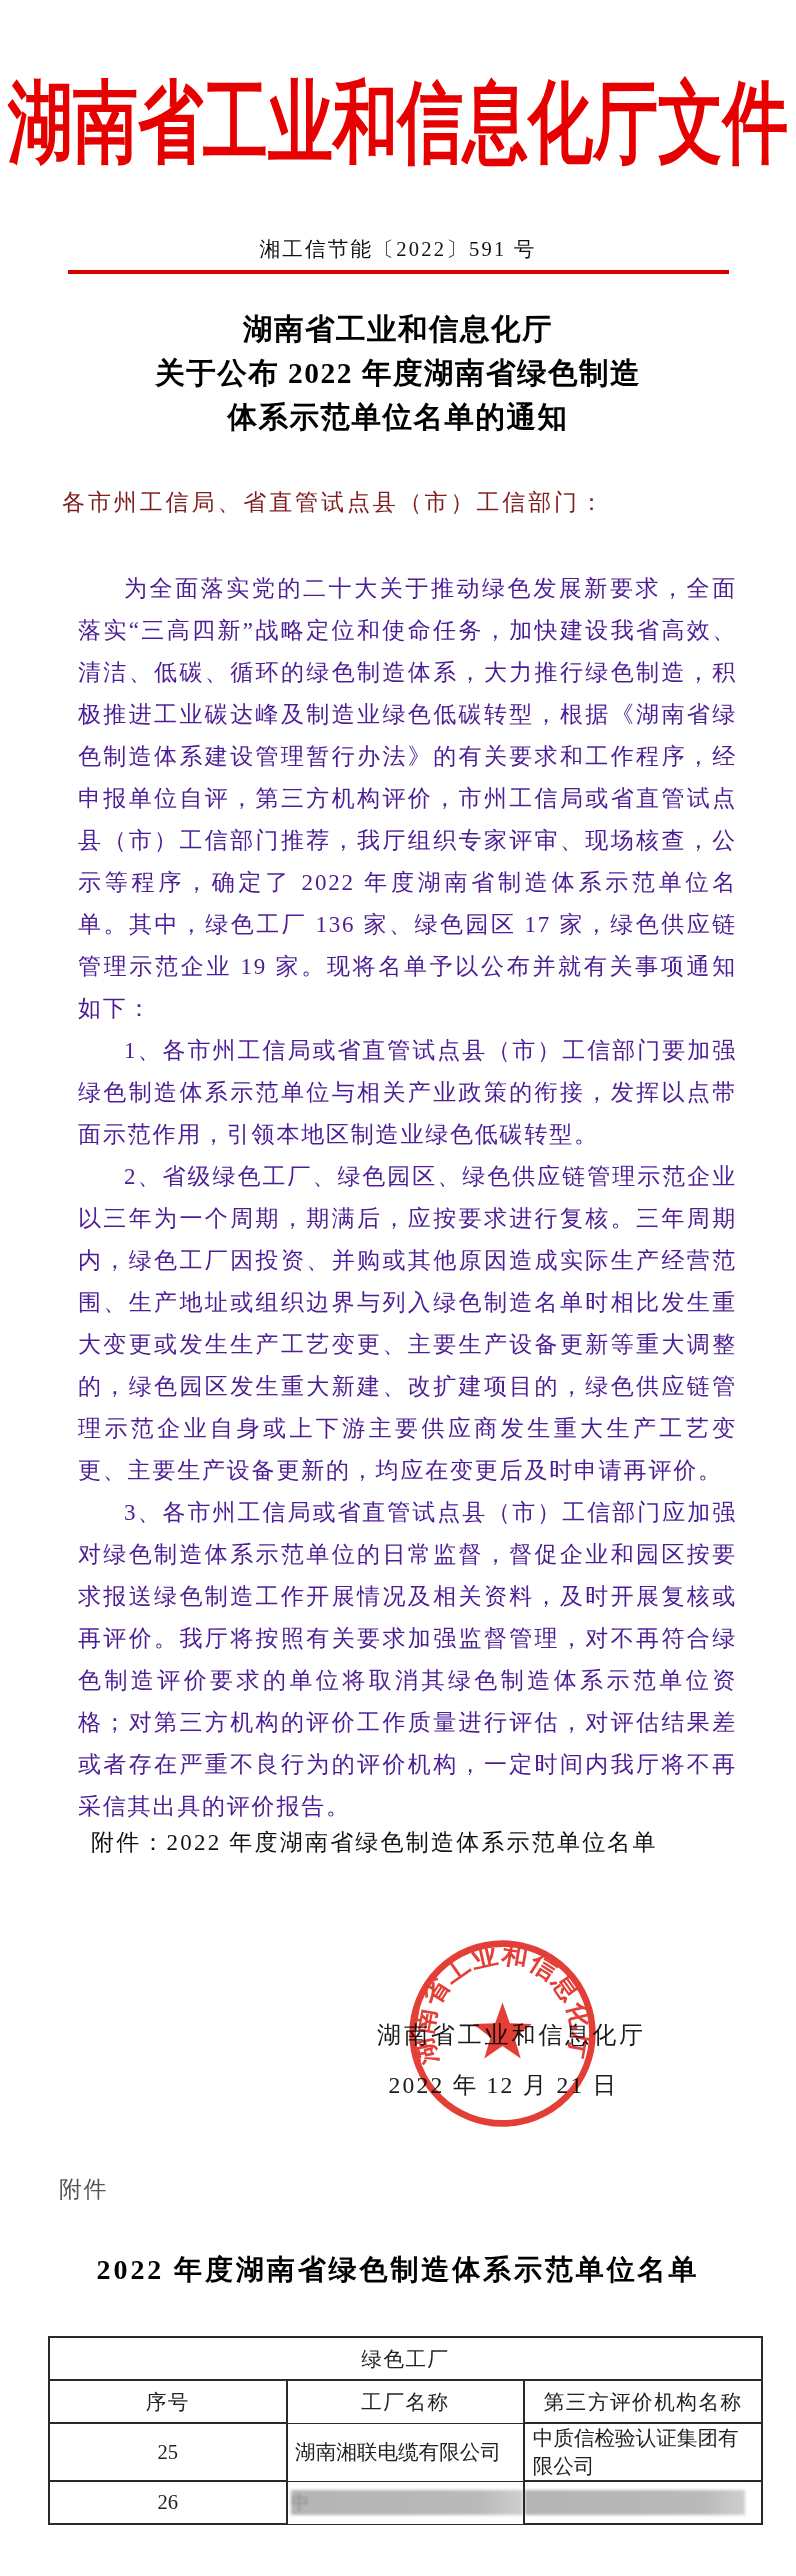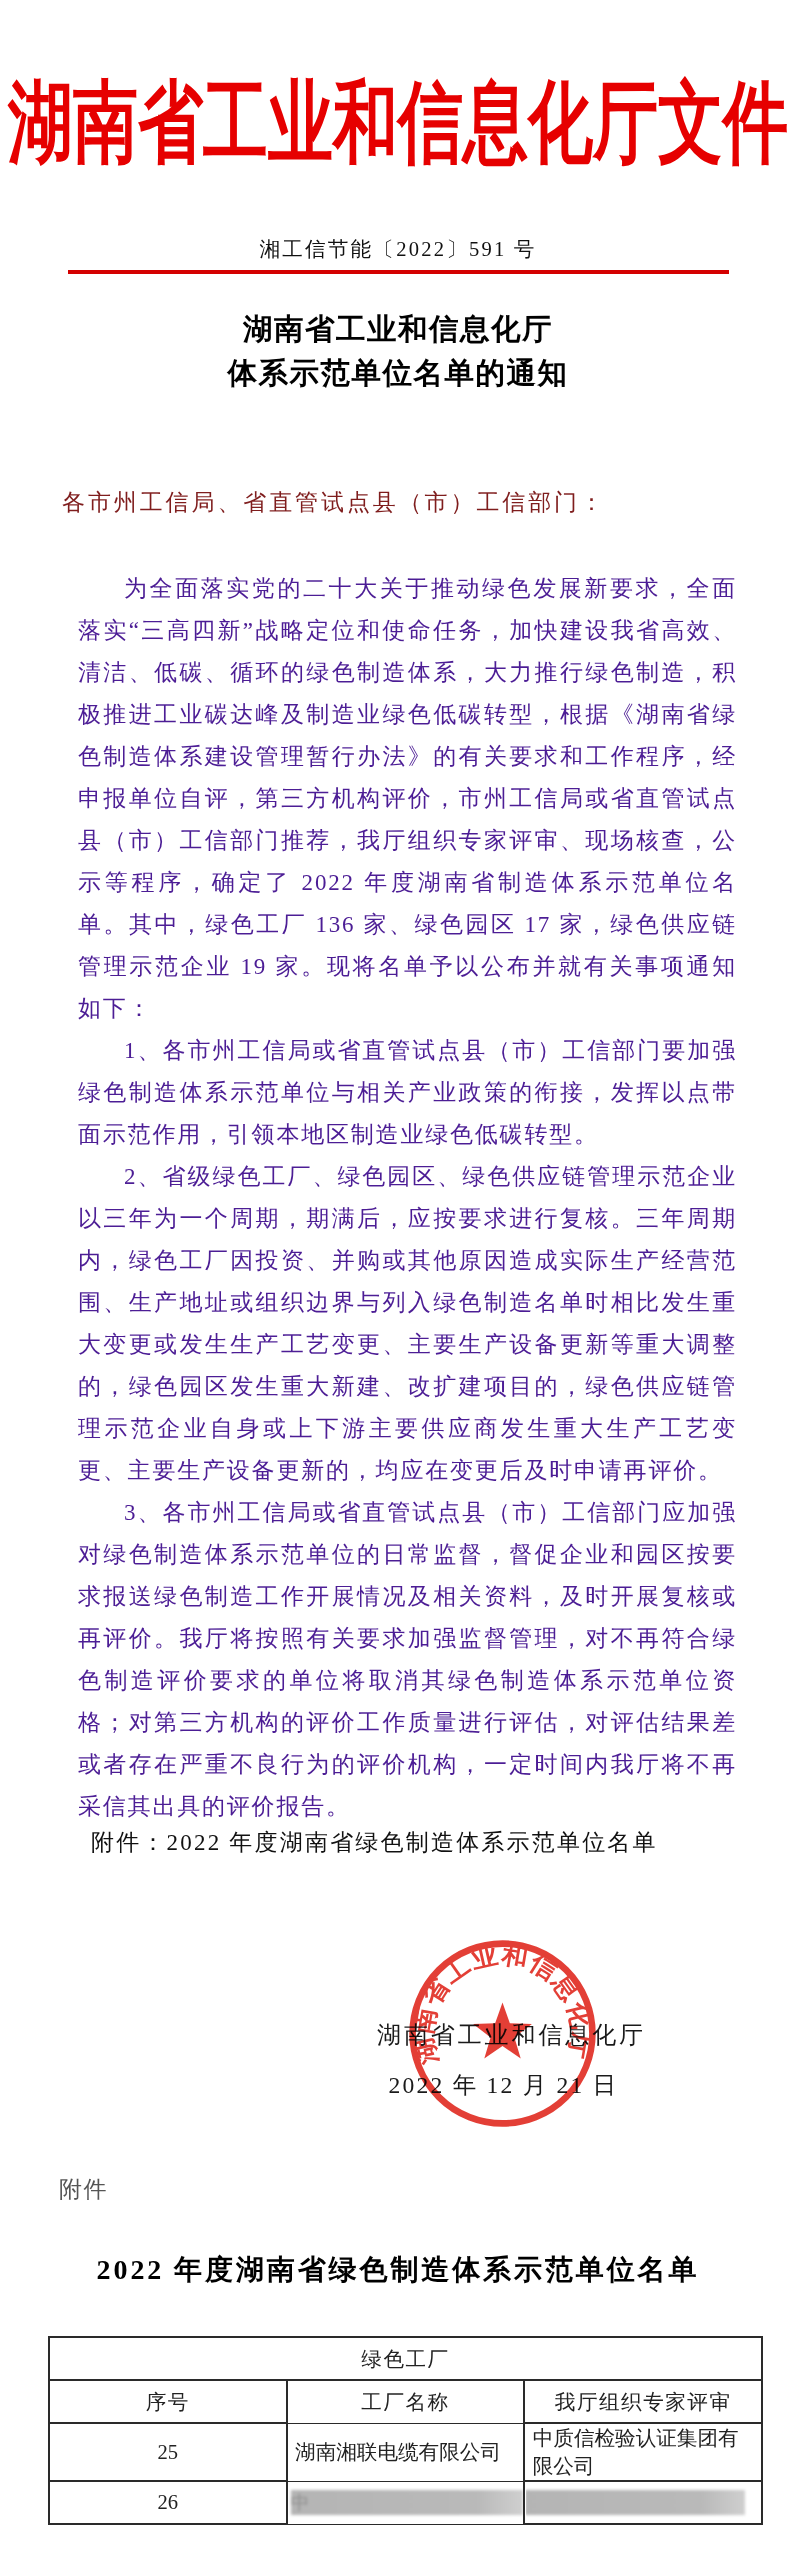--- a/index.html
+++ b/index.html
@@ -87,21 +87,21 @@
     position:absolute;left:48px;top:2336px;width:715px;
     border-collapse:collapse;
     table-layout:fixed;
     font-size:20.6px;color:#222;
   }
   .factory-table td{
     border:1.5px solid #2a2a2a;
     padding:0 7.4px;
     overflow:hidden;
   }
-  .factory-table .outer{border-width:2.2px;border-radius:9px;}
+  .factory-table .outer{border-width:2.2px;}
   .factory-table tr{height:43px;}
   .group-head{text-align:center;letter-spacing:1.5px;font-family:"Liberation Sans","DejaVu Sans",sans-serif;}
   .col-no{width:55px;text-align:center;padding:0 1.5px;}
   .col-factory{width:336px;}
   .col-eval{width:319px;}
   .th-center{text-align:center;letter-spacing:1.5px;}
   .cell-rel{position:relative;}
   .blur-strip{
     position:absolute;top:50%;margin-top:-12.5px;height:25px;
     background:linear-gradient(90deg,#b4b4b4 0%,#b9b9b9 80%,#cfcfcf 100%);
@@ -116,20 +116,21 @@
 <body>
 
 <div class="page">
 
   <div class="banner">湖南省工业和信息化厅文件</div>
   <div class="doc-number">湘工信节能〔2022〕591 号</div>
   <div class="red-rule"></div>
 
   <div class="doc-title">
     <div>湖南省工业和信息化厅</div>
+    <div>关于公布 2022 年度湖南省绿色制造</div>
     <div>体系示范单位名单的通知</div>
   </div>
 
   <div class="salutation">各市州工信局、省直管试点县（市）工信部门：</div>
 
   <div class="body-text">
     <p>为全面落实党的二十大关于推动绿色发展新要求，全面落实“三高四新”战略定位和使命任务，加快建设我省高效、清洁、低碳、循环的绿色制造体系，大力推行绿色制造，积极推进工业碳达峰及制造业绿色低碳转型，根据《湖南省绿色制造体系建设管理暂行办法》的有关要求和工作程序，经申报单位自评，第三方机构评价，市州工信局或省直管试点县（市）工信部门推荐，我厅组织专家评审、现场核查，公示等程序，确定了 2022 年度湖南省制造体系示范单位名单。其中，绿色工厂 136 家、绿色园区 17 家，绿色供应链管理示范企业 19 家。现将名单予以公布并就有关事项通知如下：</p>
     <p>1、各市州工信局或省直管试点县（市）工信部门要加强绿色制造体系示范单位与相关产业政策的衔接，发挥以点带面示范作用，引领本地区制造业绿色低碳转型。</p>
     <p>2、省级绿色工厂、绿色园区、绿色供应链管理示范企业以三年为一个周期，期满后，应按要求进行复核。三年周期内，绿色工厂因投资、并购或其他原因造成实际生产经营范围、生产地址或组织边界与列入绿色制造名单时相比发生重大变更或发生生产工艺变更、主要生产设备更新等重大调整的，绿色园区发生重大新建、改扩建项目的，绿色供应链管理示范企业自身或上下游主要供应商发生重大生产工艺变更、主要生产设备更新的，均应在变更后及时申请再评价。</p>
     <p>3、各市州工信局或省直管试点县（市）工信部门应加强对绿色制造体系示范单位的日常监督，督促企业和园区按要求报送绿色制造工作开展情况及相关资料，及时开展复核或再评价。我厅将按照有关要求加强监督管理，对不再符合绿色制造评价要求的单位将取消其绿色制造体系示范单位资格；对第三方机构的评价工作质量进行评估，对评估结果差或者存在严重不良行为的评价机构，一定时间内我厅将不再采信其出具的评价报告。</p>
@@ -153,21 +154,21 @@
   <div class="attach-title">2022 年度湖南省绿色制造体系示范单位名单</div>
 
   <table class="factory-table">
     <tbody>
       <tr>
         <td colspan="3" class="outer group-head">绿色工厂</td>
       </tr>
       <tr>
         <td class="col-no outer th-center">序号</td>
         <td class="col-factory th-center">工厂名称</td>
-        <td class="col-eval outer th-center">我厅组织专家评审</td>
+        <td class="col-eval outer th-center">第三方评价机构名称</td>
       </tr>
       <tr>
         <td class="col-no outer">25</td>
         <td class="col-factory">湖南湘联电缆有限公司</td>
         <td class="col-eval outer">中质信检验认证集团有限公司</td>
       </tr>
       <tr>
         <td class="col-no outer">26</td>
         <td class="col-factory cell-rel">
           <div class="blur-strip strip-a">

